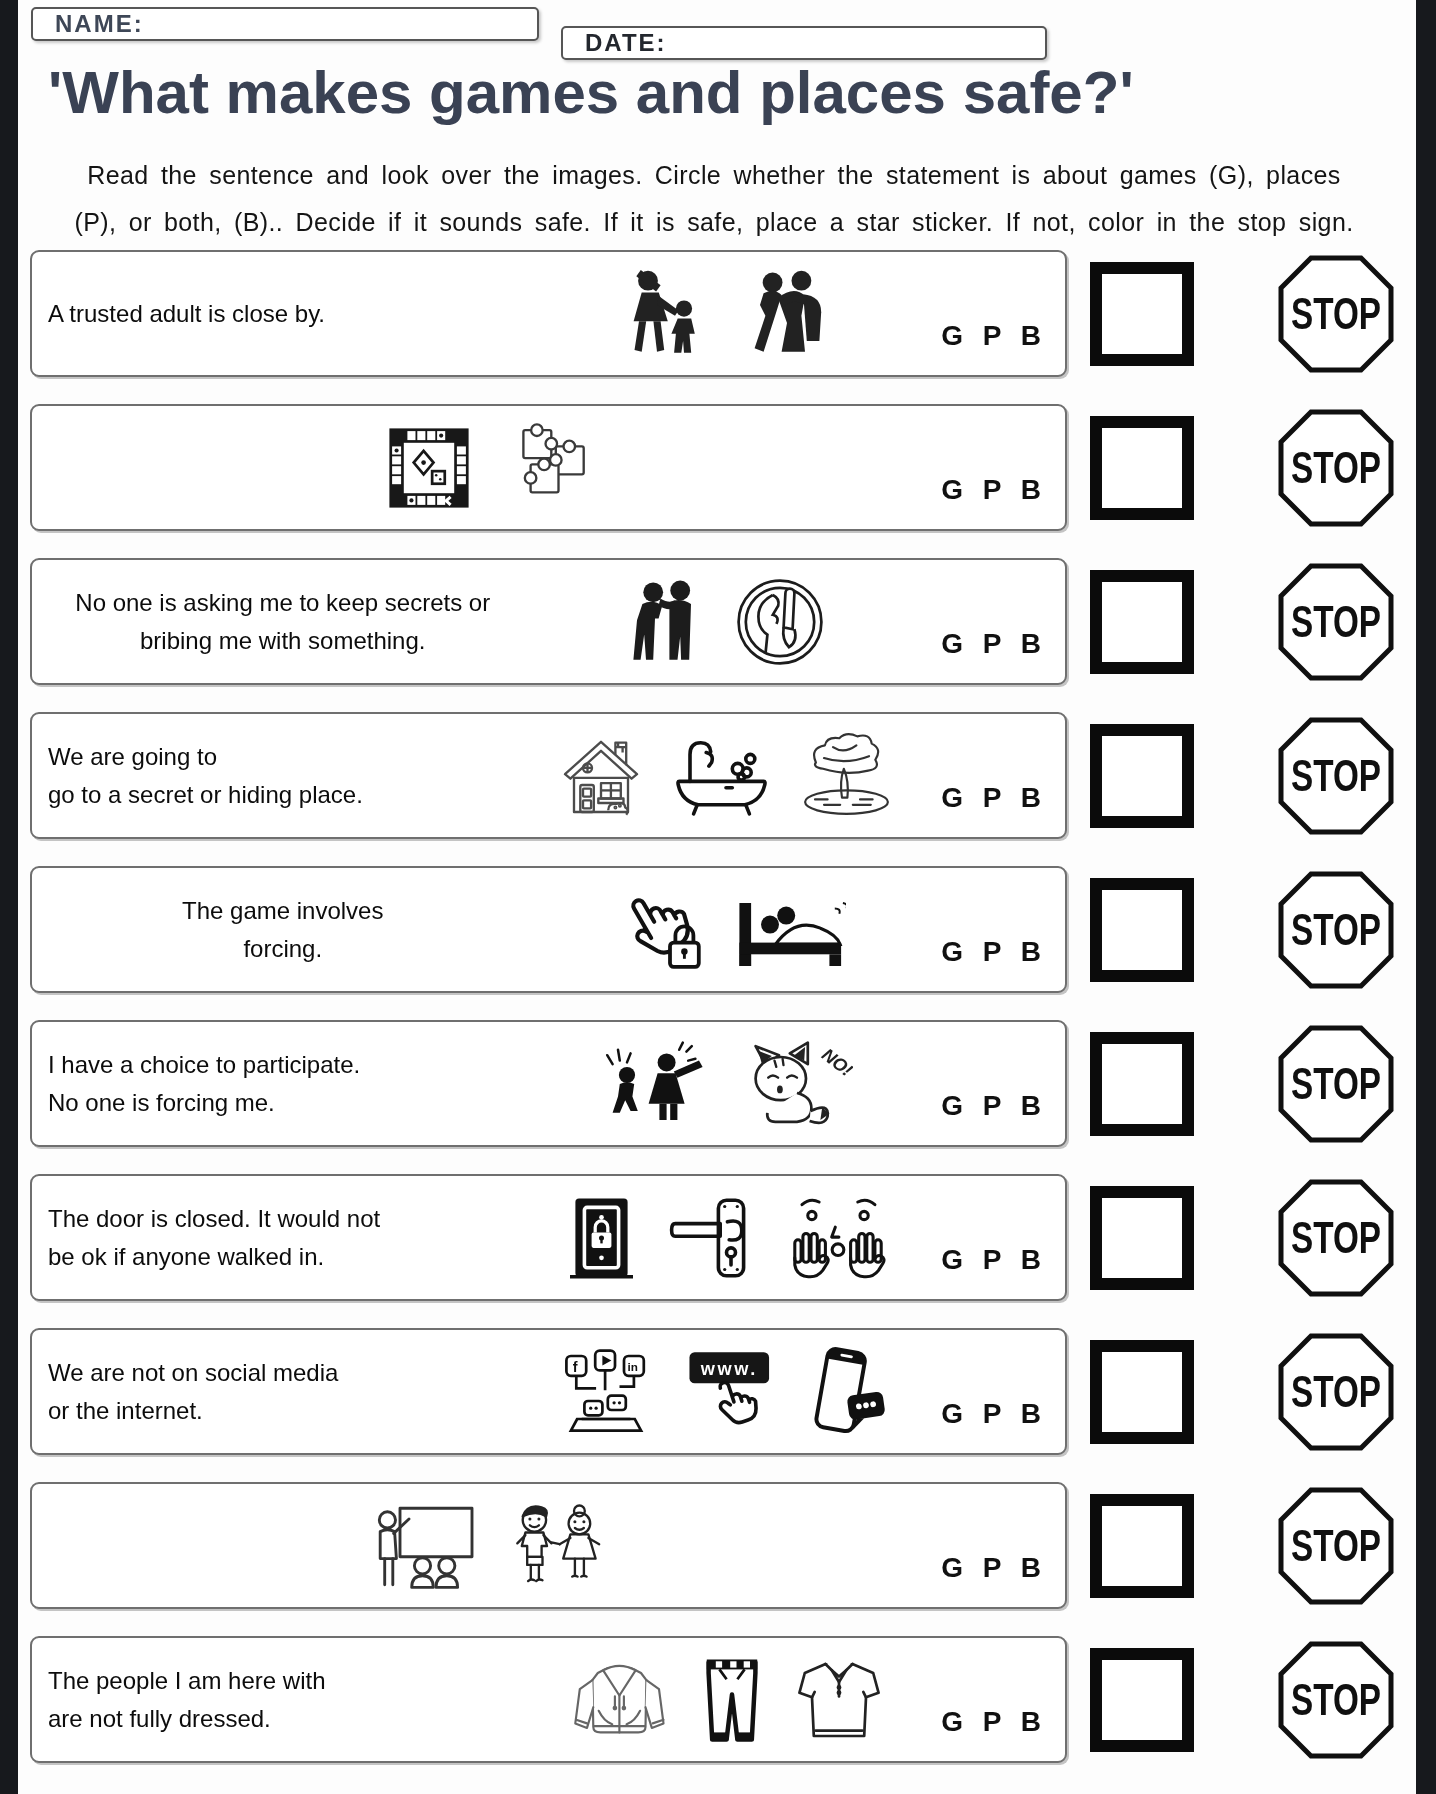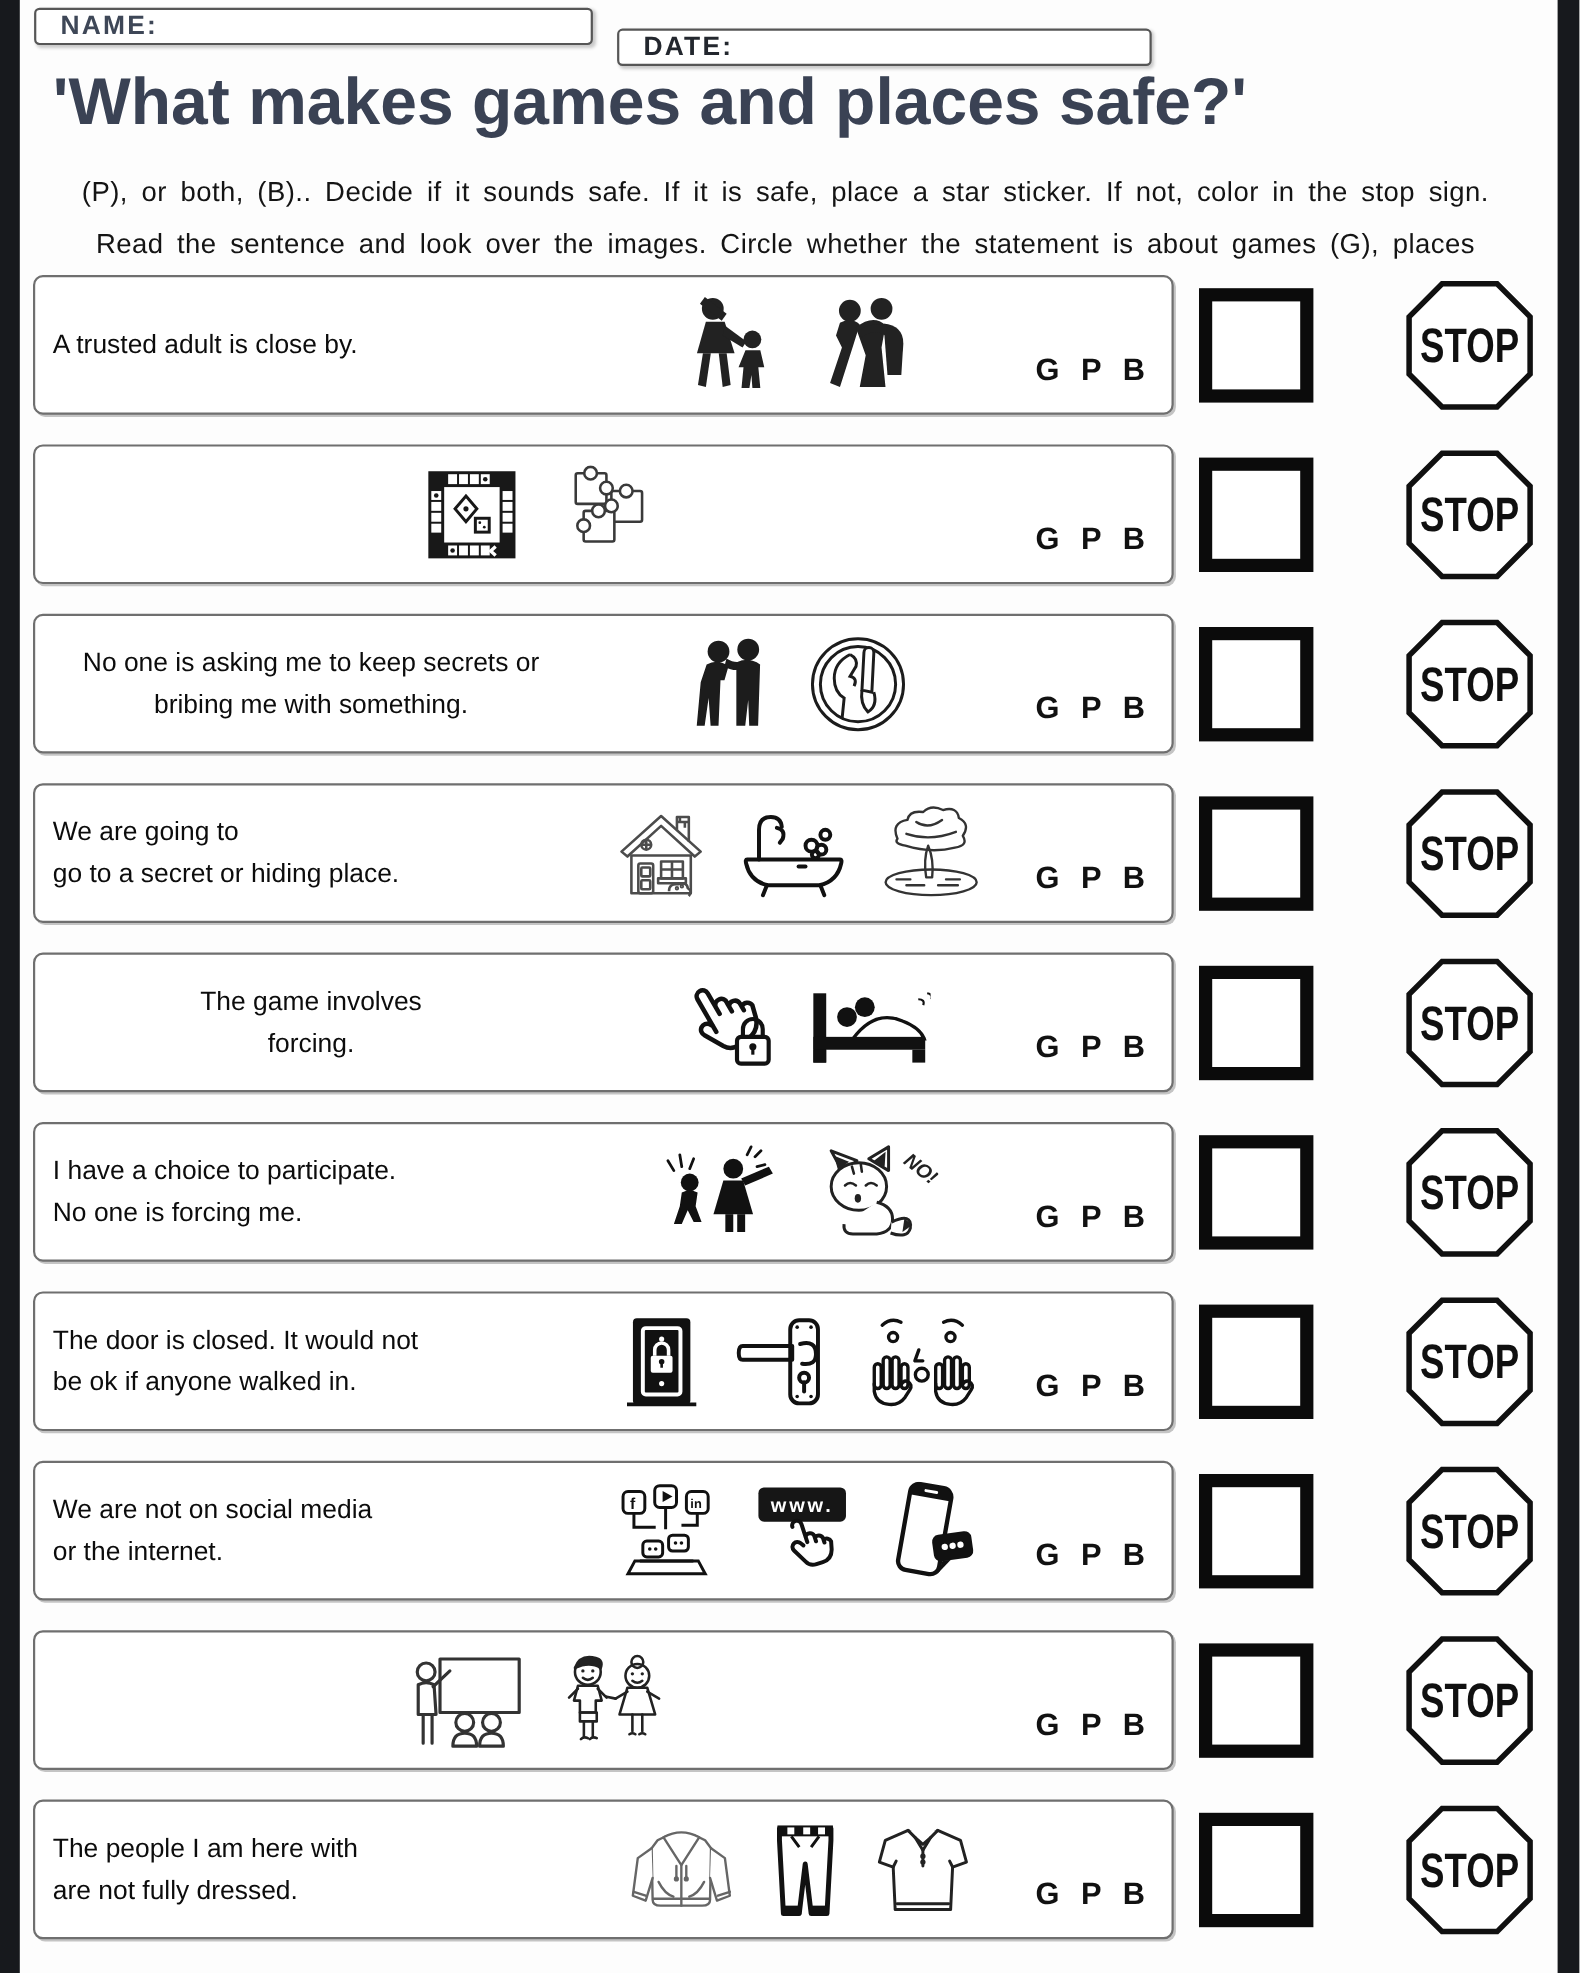--- a/index.html
+++ b/index.html
@@ -67,22 +67,22 @@
 <div class="hbox" id="name-box">
   <span class="lbl">NAME:</span>
 </div>
 <div class="hbox" id="date-box">
   <span class="lbl">DATE:</span>
 </div>
 
 <div class="title">'What makes games and places safe?'</div>
 
 <div class="instructions">
+  <div>Read the sentence and look over the images. Circle whether the statement is about games (G), places</div>
   <div>(P), or both, (B).. Decide if it sounds safe. If it is safe, place a star sticker. If not, color in the stop sign.</div>
-  <div>Read the sentence and look over the images. Circle whether the statement is about games (G), places</div>
 </div>
 
 <div class="rows">
     <div class="row">
       <div class="rowbox">
         <div class="stmt">A trusted adult is close by.</div>
         <div class="icons">
           <span class="icon">
             <svg viewBox="0 0 115 100">
               <g fill="#222">

